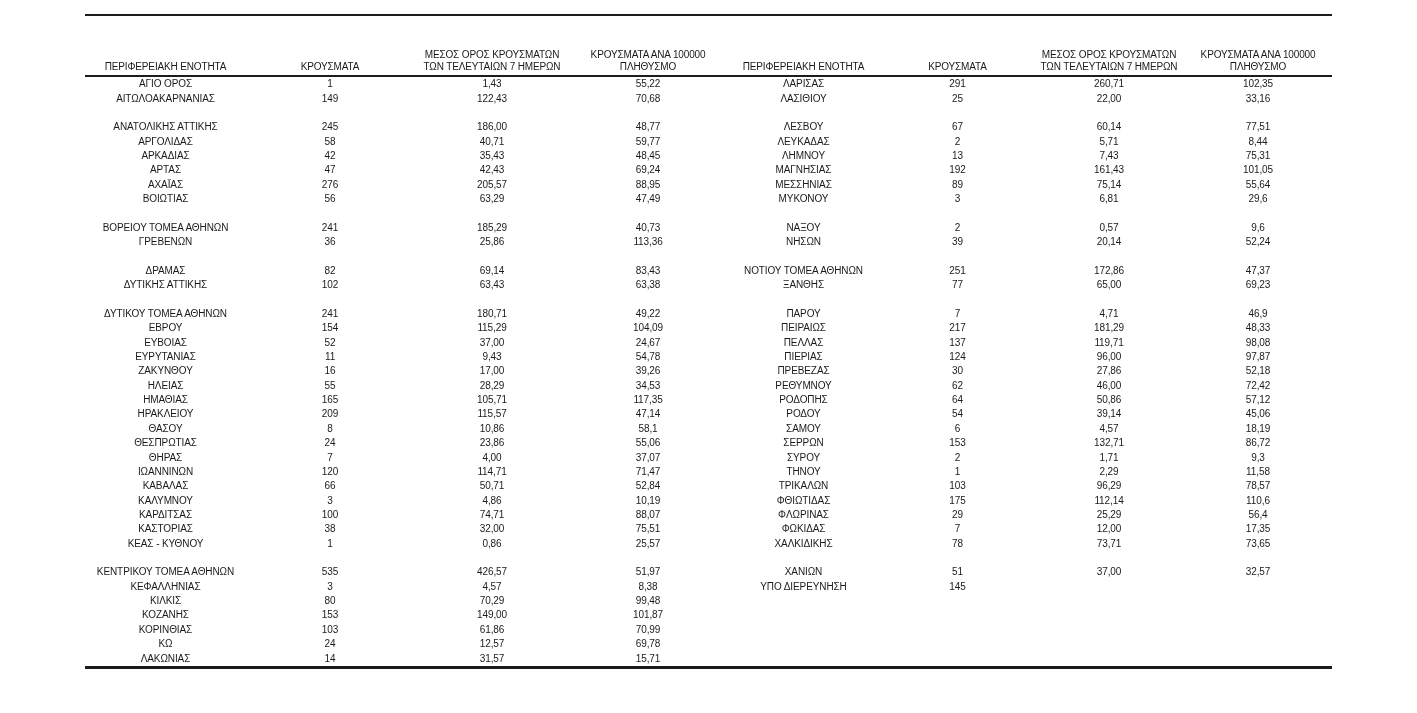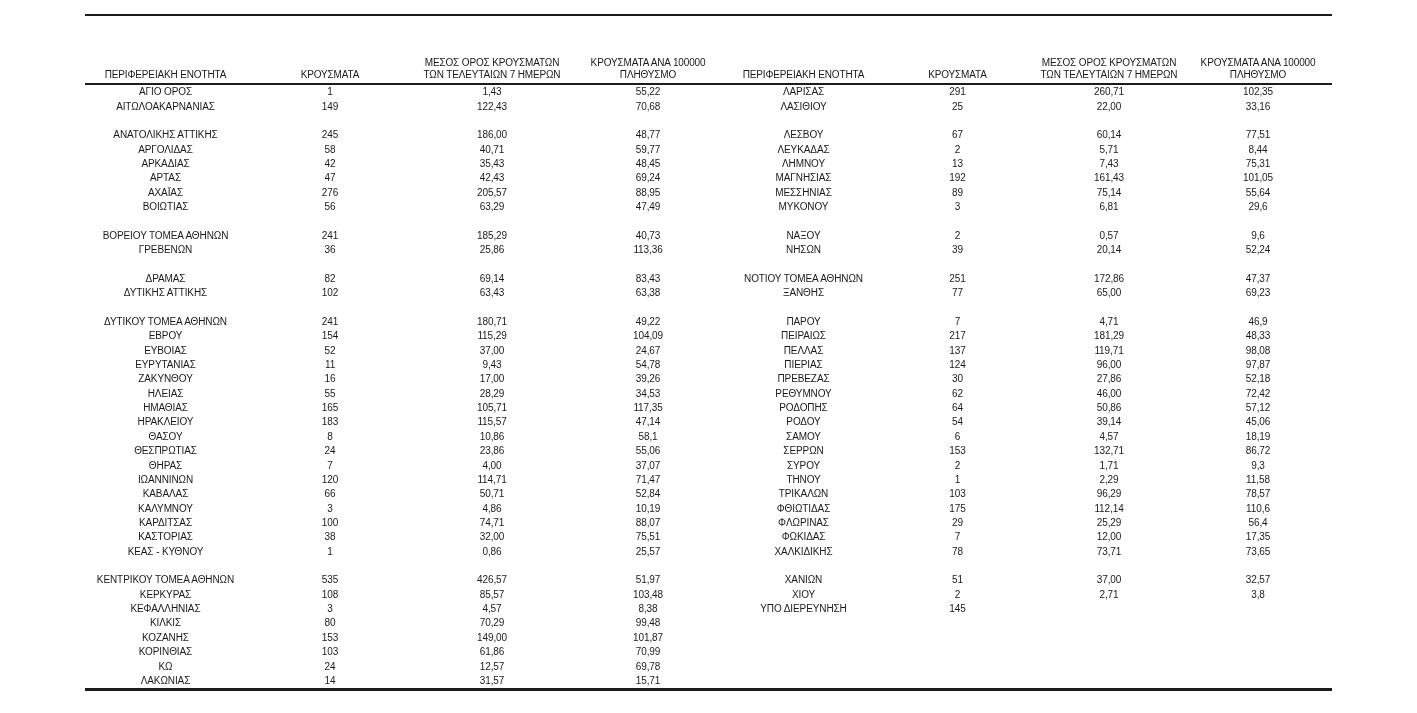--- a/index.html
+++ b/index.html
@@ -38,21 +38,21 @@
   col.c7 { width: 150px; }
   col.c8 { width: 148px; }
   thead th {
     height: 52px;
     vertical-align: bottom;
     text-align: center;
     font-size: 10px;
     font-weight: normal;
     line-height: 11.5px;
     letter-spacing: -0.15px;
-    padding: 12px 1px 3px 1px;
+    padding: 4px 1px 3px 1px;
     border-bottom: 2px solid #1c1c1c;
     white-space: nowrap;
   }
   thead th .hline { display: block; }
   tbody td {
     height: 14.37px;
     font-size: 10px;
     line-height: 14px;
     text-align: center;
     padding: 0 1px;
@@ -335,21 +335,21 @@
             <td>165</td>
             <td>105,71</td>
             <td>117,35</td>
             <td>ΡΟΔΟΠΗΣ</td>
             <td>64</td>
             <td>50,86</td>
             <td>57,12</td>
           </tr>
           <tr>
             <td>ΗΡΑΚΛΕΙΟΥ</td>
-            <td>183</td>
+            <td>209</td>
             <td>115,57</td>
             <td>47,14</td>
             <td>ΡΟΔΟΥ</td>
             <td>54</td>
             <td>39,14</td>
             <td>45,06</td>
           </tr>
           <tr>
             <td>ΘΑΣΟΥ</td>
             <td>8</td>
@@ -454,30 +454,20 @@
             <td>ΚΕΝΤΡΙΚΟΥ ΤΟΜΕΑ ΑΘΗΝΩΝ</td>
             <td>535</td>
             <td>426,57</td>
             <td>51,97</td>
             <td>ΧΑΝΙΩΝ</td>
             <td>51</td>
             <td>37,00</td>
             <td>32,57</td>
           </tr>
           <tr>
-            <td>ΚΕΡΚΥΡΑΣ</td>
-            <td>108</td>
-            <td>85,57</td>
-            <td>103,48</td>
-            <td>ΧΙΟΥ</td>
-            <td>2</td>
-            <td>2,71</td>
-            <td>3,8</td>
-          </tr>
-          <tr>
             <td>ΚΕΦΑΛΛΗΝΙΑΣ</td>
             <td>3</td>
             <td>4,57</td>
             <td>8,38</td>
             <td>ΥΠΟ ΔΙΕΡΕΥΝΗΣΗ</td>
             <td>145</td>
             <td></td>
             <td></td>
           </tr>
           <tr>

